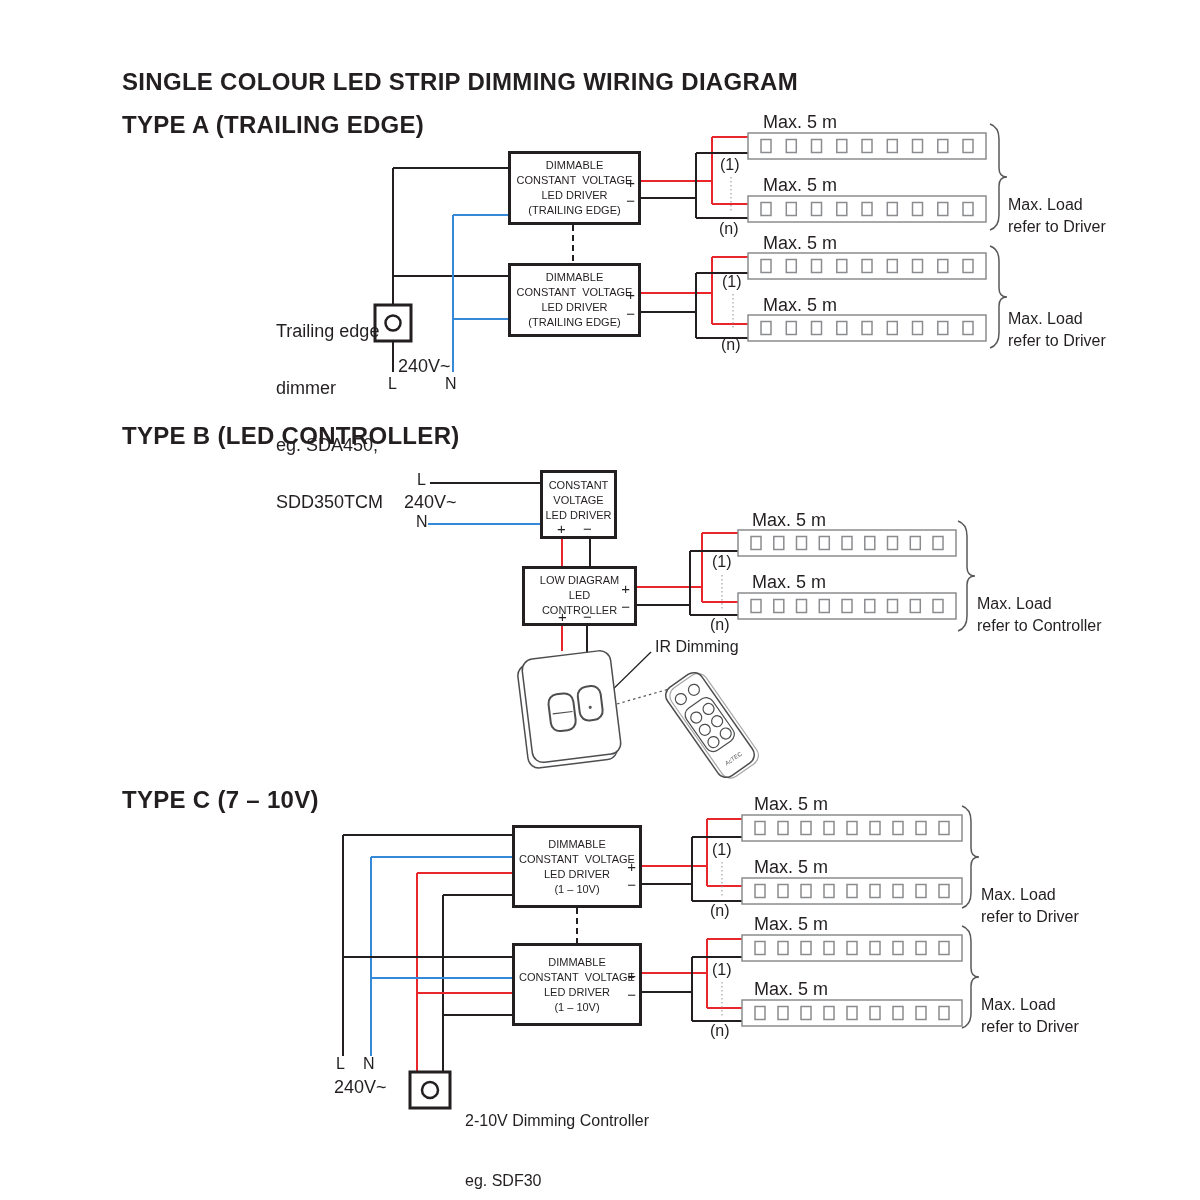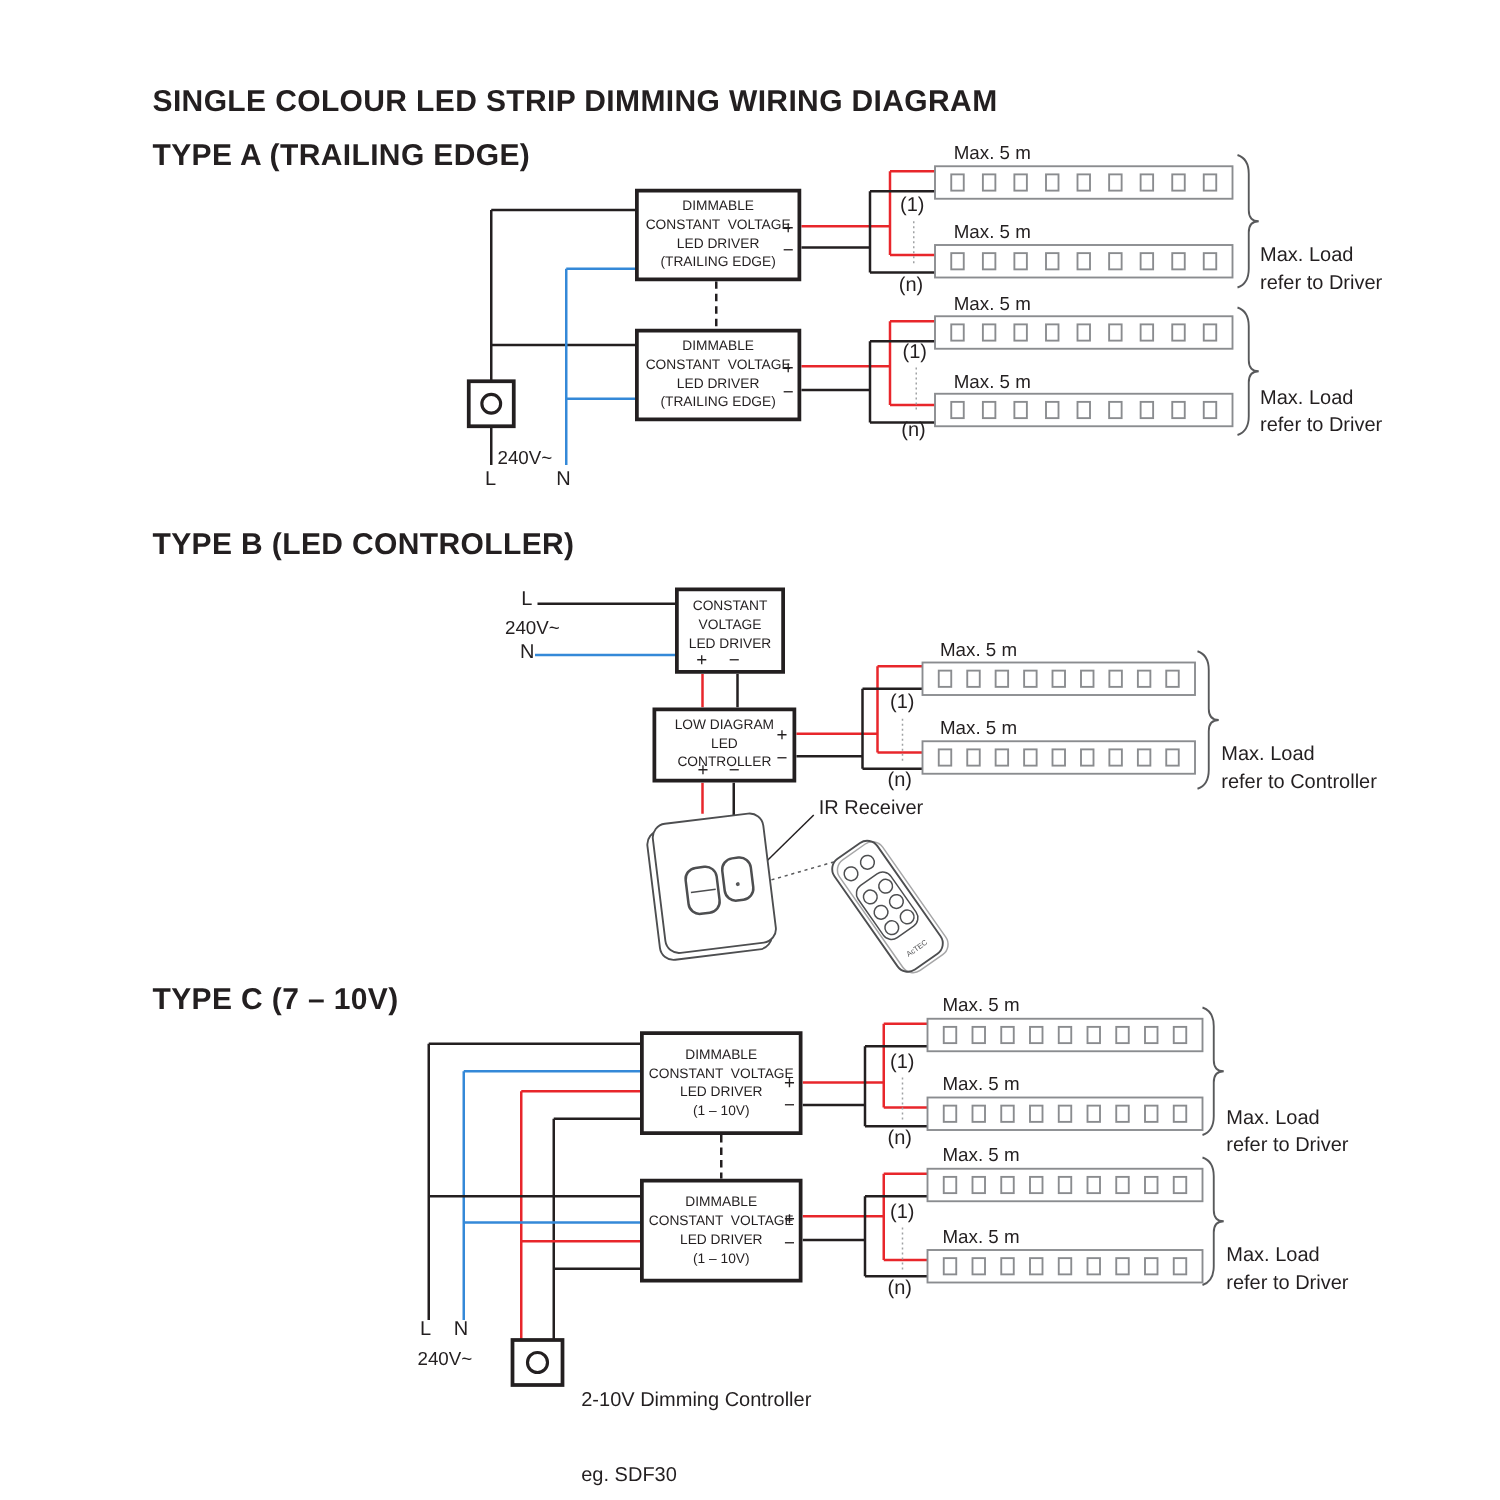--- a/index.html
+++ b/index.html
@@ -18,21 +18,21 @@
   .brace{fill:none;stroke:#58595b;stroke-width:1.5}
   .dotsep{stroke:#a0a2a4;stroke-width:1.2;stroke-dasharray:1.5 2.5}
   .thin{stroke:var(--ink);stroke-width:1.2;fill:none}
   .beam{stroke:#58595b;stroke-width:1.2;fill:none;stroke-dasharray:2.5 3}
   .dev{fill:#fff;stroke:#4d4e50;stroke-width:1.5}
   .devthin{fill:none;stroke:#4d4e50;stroke-width:1.2}
   
   .lbl{position:absolute;white-space:pre;}
   .head{font-size:24px;font-weight:bold;letter-spacing:.3px}
   .title{font-size:24px;font-weight:bold;letter-spacing:.3px}
-  .t15{font-size:15px;line-height:19px}
+  .t15{font-size:18px;line-height:19px}
   .t16{font-size:16px;line-height:20px}
   .note{font-size:16px;line-height:22px}
   .paren{font-size:16px}
   .dbox{position:absolute;background:#fff;border:3px solid var(--ink);box-sizing:border-box;
         text-align:center;font-size:11px;}
   .box-line{white-space:pre;line-height:15px}
   .box-line.bold{font-weight:normal}
   .term{position:absolute;font-size:15px;line-height:15px}
 </style>
 </head>
@@ -315,20 +315,26 @@
     <line class="dotsep" x1="722" y1="982" x2="722" y2="1017"></line>
     <path class="brace" d="M 962 806 Q 971 809 971 821 L 971 848 Q 971 857 979 857 Q 971 857 971 866 L 971 893 Q 971 905 962 908"></path>
     <path class="brace" d="M 962 926 Q 971 929 971 941 L 971 968 Q 971 977 979 977 Q 971 977 971 986 L 971 1013 Q 971 1025 962 1028"></path>
   </svg>
 
   <div class="lbl head" style="left:122px;top:111px">TYPE A (TRAILING EDGE)</div>
   <div class="lbl title" style="left:122px;top:68px">SINGLE COLOUR LED STRIP DIMMING WIRING DIAGRAM</div>
   <div class="lbl head" style="left:122px;top:422px">TYPE B (LED CONTROLLER)</div>
   <div class="lbl head" style="left:122px;top:786px">TYPE C (7 – 10V)</div>
 
+  <div class="lbl t15" style="left:276px;top:284px">
+    <div>Trailing edge</div>
+    <div>dimmer</div>
+    <div>eg. SDA450,</div>
+    <div>SDD350TCM</div>
+  </div>
   <div class="lbl t15" style="left:398px;top:357px">240V~</div>
   <div class="lbl t16" style="left:388px;top:374px">L</div>
   <div class="lbl t16" style="left:445px;top:374px">N</div>
 
   <div class="lbl t15" style="left:763px;top:113px">Max. 5 m</div>
   <div class="lbl t15" style="left:763px;top:176px">Max. 5 m</div>
   <div class="lbl t15" style="left:763px;top:234px">Max. 5 m</div>
   <div class="lbl t15" style="left:763px;top:296px">Max. 5 m</div>
   <div class="lbl paren" style="left:720px;top:156px">(1)</div>
   <div class="lbl paren" style="left:719px;top:220px">(n)</div>
@@ -355,21 +361,21 @@
     <div class="box-line">LED DRIVER</div>
     <div class="box-line bold">(TRAILING EDGE)</div>
     <span class="term" style="right:3px;top:21px">+</span>
     <span class="term" style="right:3px;top:40px">−</span>
   </div>
 
   <div class="lbl t16" style="left:417px;top:470px">L</div>
   <div class="lbl t15" style="left:404px;top:493px">240V~</div>
   <div class="lbl t16" style="left:416px;top:512px">N</div>
 
-  <div class="dbox" style="left:540px;top:470px;width:88px;height:69px;padding-top:5px">
+  <div class="dbox" style="left:540px;top:470px;width:77px;height:69px;padding-top:5px">
     <div class="box-line">CONSTANT</div>
     <div class="box-line">VOLTAGE</div>
     <div class="box-line">LED DRIVER</div>
     <span class="term" style="left:14px;top:48px">+</span>
     <span class="term" style="left:40px;top:48px">−</span>
   </div>
   <div class="dbox" style="left:522px;top:566px;width:115px;height:60px;padding-top:4px">
     <div class="box-line">LOW DIAGRAM</div>
     <div class="box-line">LED</div>
     <div class="box-line">CONTROLLER</div>
@@ -379,21 +385,21 @@
     <span class="term" style="left:58px;top:40px">−</span>
   </div>
 
   <div class="lbl t15" style="left:752px;top:511px">Max. 5 m</div>
   <div class="lbl t15" style="left:752px;top:573px">Max. 5 m</div>
   <div class="lbl paren" style="left:712px;top:553px">(1)</div>
   <div class="lbl paren" style="left:710px;top:616px">(n)</div>
   <div class="lbl note" style="left:977px;top:549px">
     <div>Max. Load</div><div>refer to Controller</div>
   </div>
-  <div class="lbl t16" style="left:655px;top:637px">IR Receiver</div>
+  <div class="lbl t16" style="left:655px;top:637px">IR Dimming</div>
 
   <div class="dbox" style="left:512px;top:825px;width:130px;height:83px;padding-top:9px">
     <div class="box-line">DIMMABLE</div>
     <div class="box-line">CONSTANT  VOLTAGE</div>
     <div class="box-line">LED DRIVER</div>
     <div class="box-line bold">(1 – 10V)</div>
     <span class="term" style="right:3px;top:31px">+</span>
     <span class="term" style="right:3px;top:49px">−</span>
   </div>
   <div class="dbox" style="left:512px;top:943px;width:130px;height:83px;padding-top:9px">

